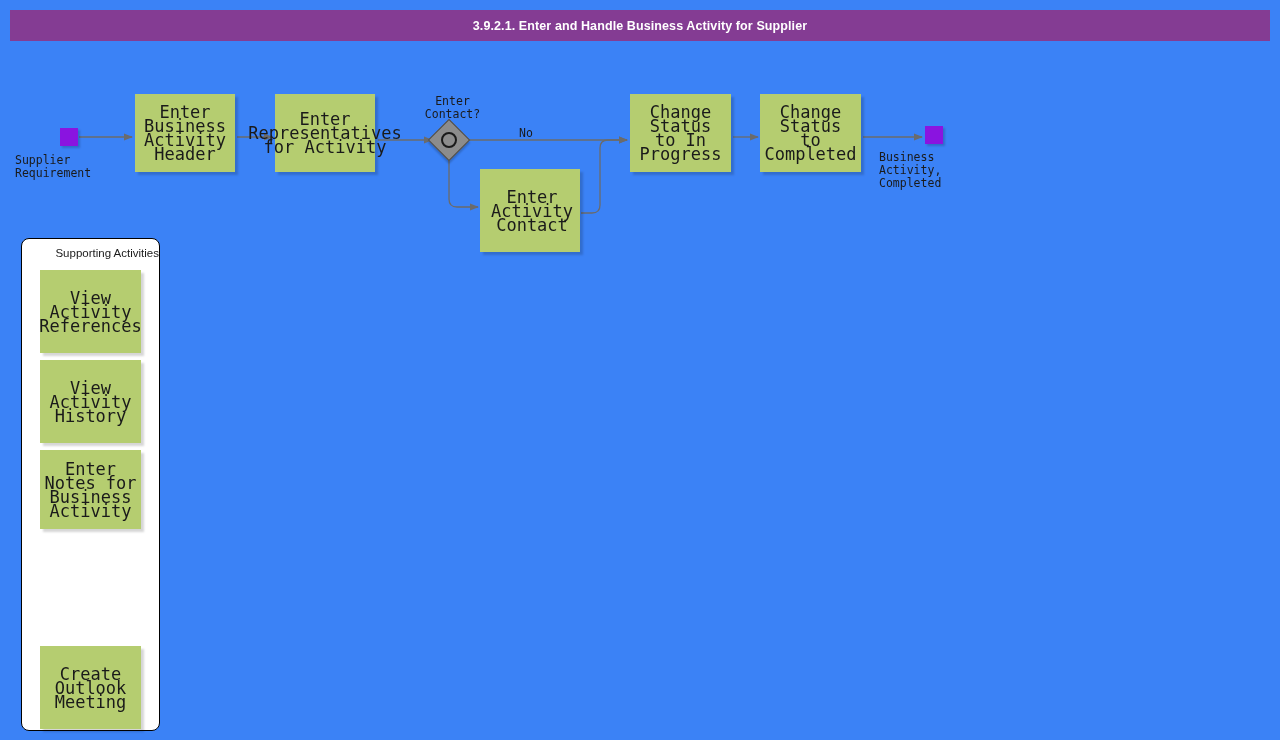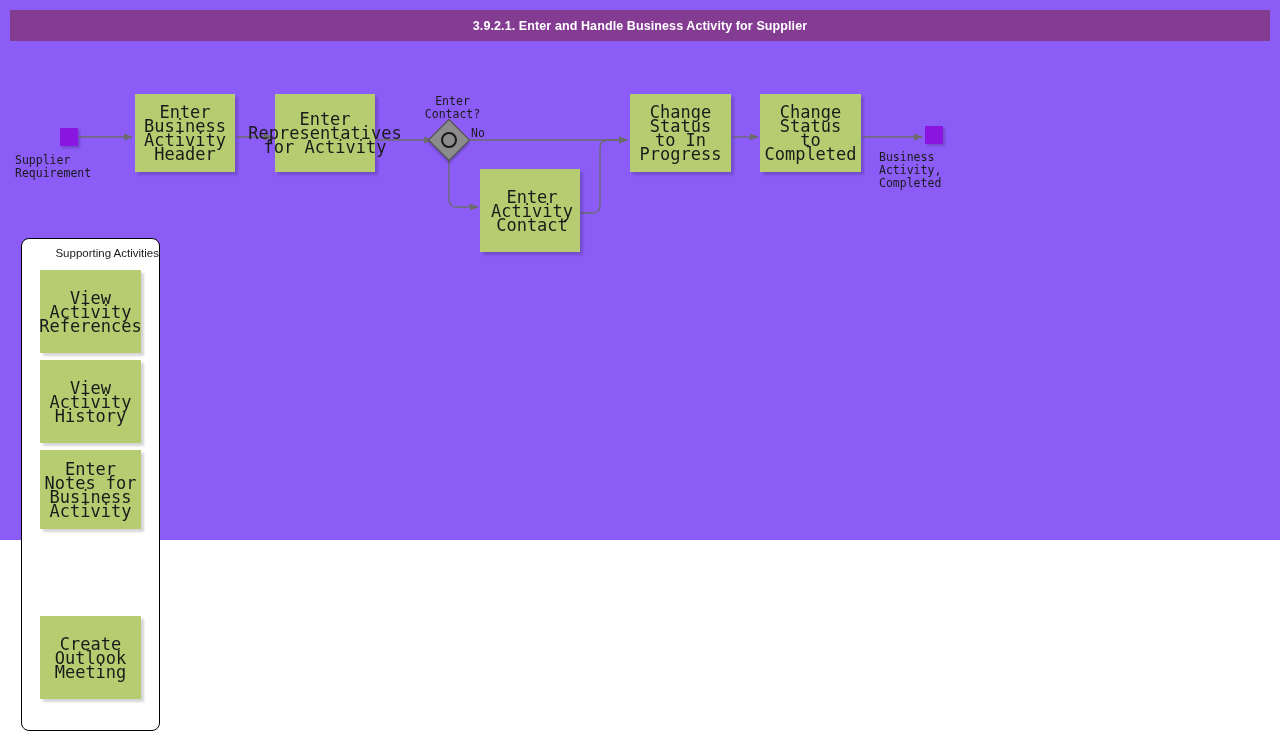--- a/index.html
+++ b/index.html
@@ -9,22 +9,22 @@
     width: 1280px;
     height: 740px;
     overflow: hidden;
   }
   body {
     font-family: "DejaVu Sans", sans-serif;
   }
   #canvas {
     position: relative;
     width: 1280px;
-    height: 540px;
-    background: #8b5cf6;
+    height: 740px;
+    background: #3b82f6;
   }
 
   
   .title-bar {
     position: absolute;
     left: 10px;
     top: 10px;
     width: 1260px;
     height: 31px;
     background: #843c93;
@@ -113,20 +113,21 @@
     font-size: 11.5px;
     line-height: 13px;
     color: #1a1a1a;
     white-space: pre-line;
   }
   .flow-label {
     position: absolute;
     font-family: "DejaVu Sans Mono", monospace;
     font-size: 11.5px;
     color: #1a1a1a;
+    margin-left: 48px;
   }
 
   
   .support-box {
     position: absolute;
     border: 1.5px solid #000000;
     border-radius: 8px;
     background: #ffffff;
     box-sizing: border-box;
   }
@@ -210,16 +211,16 @@
   <div class="task" style="left:40px; top:270px; width:101px; height:83px;">View Activity
 References</div>
 
   <div class="task" style="left:40px; top:360px; width:101px; height:83px;">View Activity
 History</div>
 
   <div class="task" style="left:40px; top:450px; width:101px; height:79px;">Enter Notes for
 Business Activity</div>
 
 
-  <div class="task" style="left:40px; top:616px; width:101px; height:83px;">Create Outlook
+  <div class="task" style="left:40px; top:646px; width:101px; height:83px;">Create Outlook
 Meeting</div>
 
 </div>
 
 </body></html>

